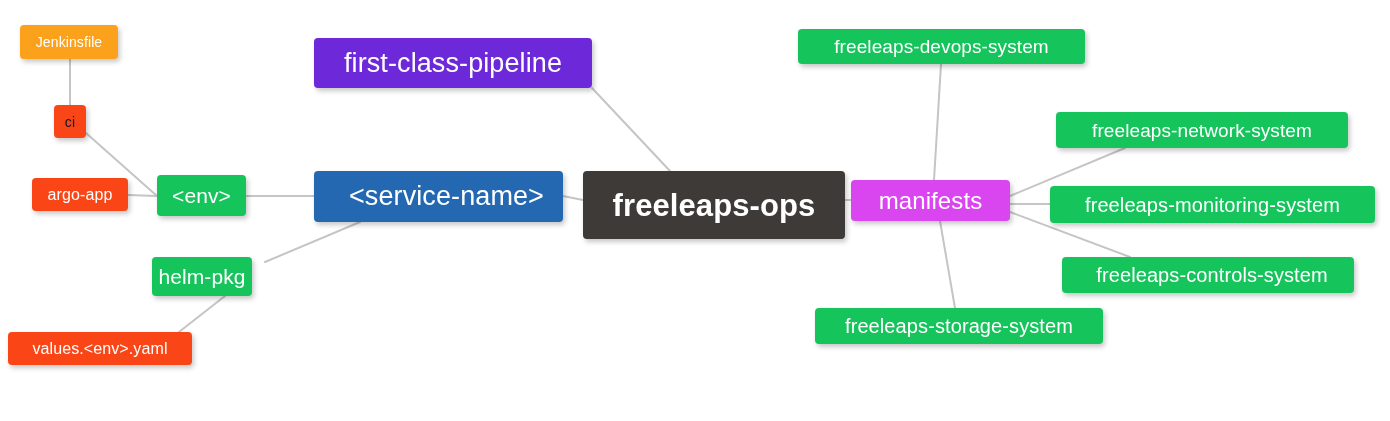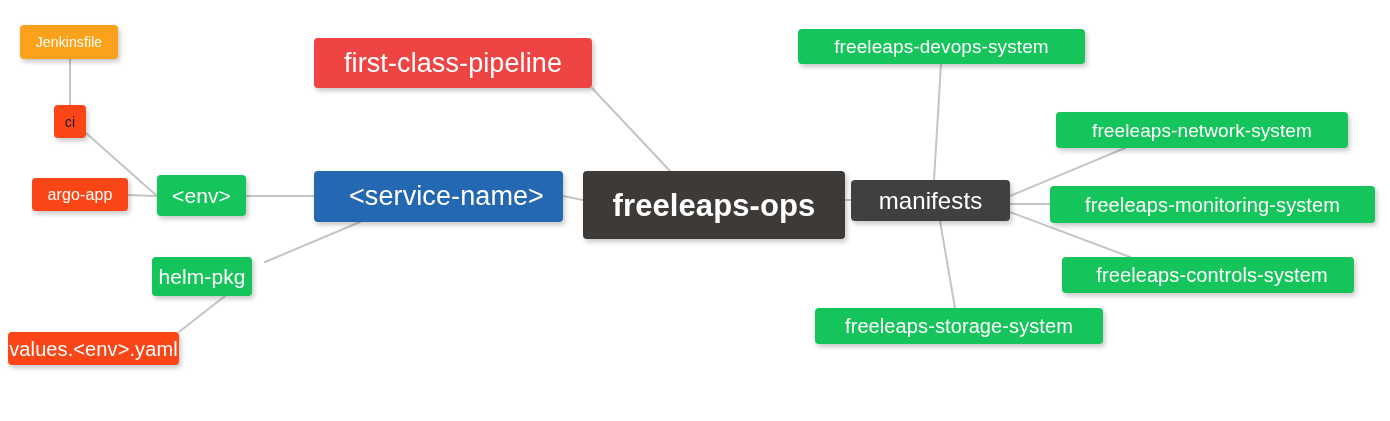--- a/index.html
+++ b/index.html
@@ -65,24 +65,24 @@
       <line x1="1010" y1="204" x2="1050" y2="204" class="edge" stroke="#c5c5c5"></line>
       <line x1="1010" y1="212" x2="1130" y2="257" class="edge" stroke="#c5c5c5"></line>
       <line x1="940" y1="221" x2="955" y2="308" class="edge" stroke="#c5c5c5"></line>
     </svg>
   <div id="node-layer">
       <div class="node" style="left: 20px; top: 25px; width: 98px; height: 34px; background: rgb(251, 161, 28); color: rgb(255, 255, 255); font-size: 14px;">Jenkinsfile</div>
       <div class="node" style="left: 54px; top: 105px; width: 32px; height: 33px; background: rgb(250, 70, 22); color: #0f172a; font-size: 14px;">ci</div>
       <div class="node" style="left: 32px; top: 178px; width: 96px; height: 33px; background: rgb(250, 70, 22); color: rgb(255, 255, 255); font-size: 16px;">argo-app</div>
       <div class="node" style="left: 157px; top: 175px; width: 89px; height: 41px; background: rgb(22, 196, 92); color: rgb(255, 255, 255); font-size: 21px; text-align: right;">&lt;env&gt;</div>
       <div class="node" style="left: 152px; top: 257px; width: 100px; height: 39px; background: rgb(22, 196, 92); color: rgb(255, 255, 255); font-size: 21px;">helm-pkg</div>
-      <div class="node" style="left: 8px; top: 332px; width: 171px; height: 33px; background: rgb(250, 70, 22); color: rgb(255, 255, 255); font-size: 20px;">values.&lt;env&gt;.yaml</div>
-      <div class="node" style="left: 314px; top: 38px; width: 278px; height: 50px; background: #ef4444; color: rgb(255, 255, 255); font-size: 27px; text-align: center;">first-class-pipeline</div>
+      <div class="node" style="left: 8px; top: 332px; width: 184px; height: 33px; background: rgb(250, 70, 22); color: rgb(255, 255, 255); font-size: 16px;">values.&lt;env&gt;.yaml</div>
+      <div class="node" style="left: 314px; top: 38px; width: 278px; height: 50px; background: #6d28d9; color: rgb(255, 255, 255); font-size: 27px; text-align: center;">first-class-pipeline</div>
       <div class="node" style="left: 314px; top: 171px; width: 249px; height: 51px; background: rgb(36, 104, 178); color: rgb(255, 255, 255); font-size: 27px; padding-left: 16px;">&lt;service-name&gt;</div>
       <div class="node" style="left: 583px; top: 171px; width: 262px; height: 68px; background: rgb(62, 58, 55); color: rgb(255, 255, 255); font-size: 31px; font-weight: bold;">freeleaps-ops</div>
-      <div class="node" style="left: 851px; top: 180px; width: 159px; height: 41px; background: #404040; color: rgb(255, 255, 255); font-size: 24px;">manifests</div>
+      <div class="node" style="left: 851px; top: 180px; width: 159px; height: 41px; background: #d946ef; color: rgb(255, 255, 255); font-size: 24px;">manifests</div>
       <div class="node" style="left: 798px; top: 29px; width: 287px; height: 35px; background: rgb(22, 196, 92); color: rgb(255, 255, 255); font-size: 19px;">freeleaps-devops-system</div>
       <div class="node" style="left: 1056px; top: 112px; width: 292px; height: 36px; background: rgb(22, 196, 92); color: rgb(255, 255, 255); font-size: 19px;">freeleaps-network-system</div>
       <div class="node" style="left: 1050px; top: 186px; width: 325px; height: 37px; background: rgb(22, 196, 92); color: rgb(255, 255, 255); font-size: 20px;">freeleaps-monitoring-system</div>
       <div class="node" style="left: 1062px; top: 257px; width: 292px; height: 36px; background: rgb(22, 196, 92); color: rgb(255, 255, 255); font-size: 20px; padding-left: 8px;">freeleaps-controls-system</div>
       <div class="node" style="left: 815px; top: 308px; width: 288px; height: 36px; background: rgb(22, 196, 92); color: rgb(255, 255, 255); font-size: 20px;">freeleaps-storage-system</div>
     </div>
 </div>
 
 </body></html>

